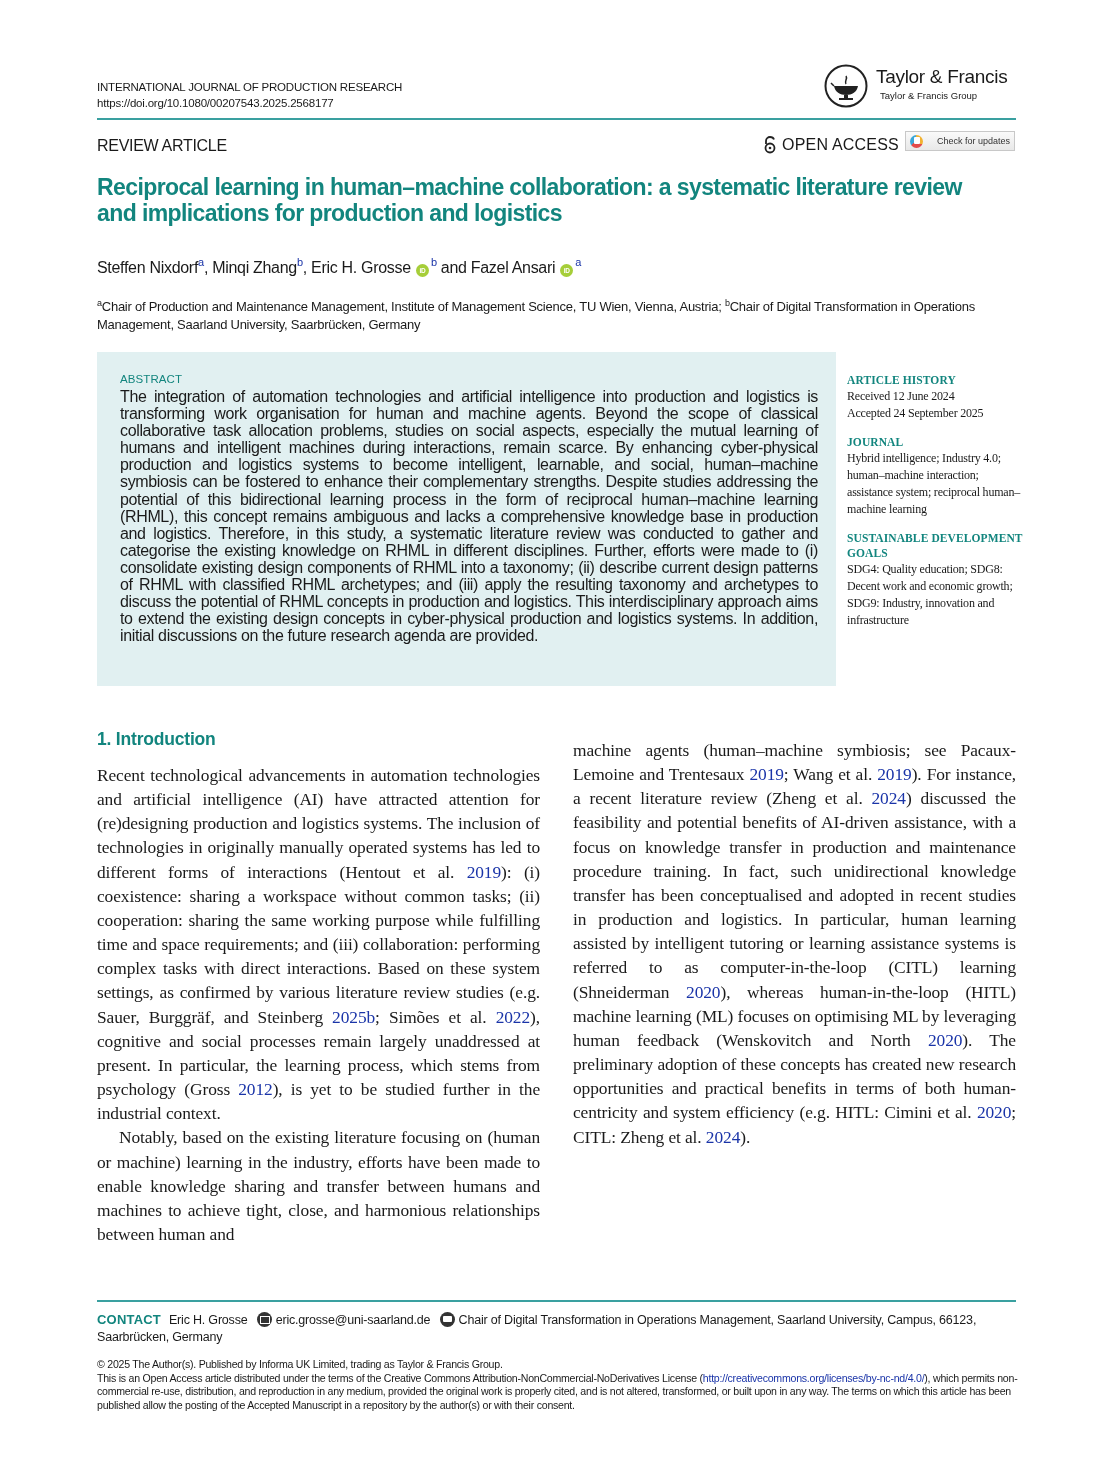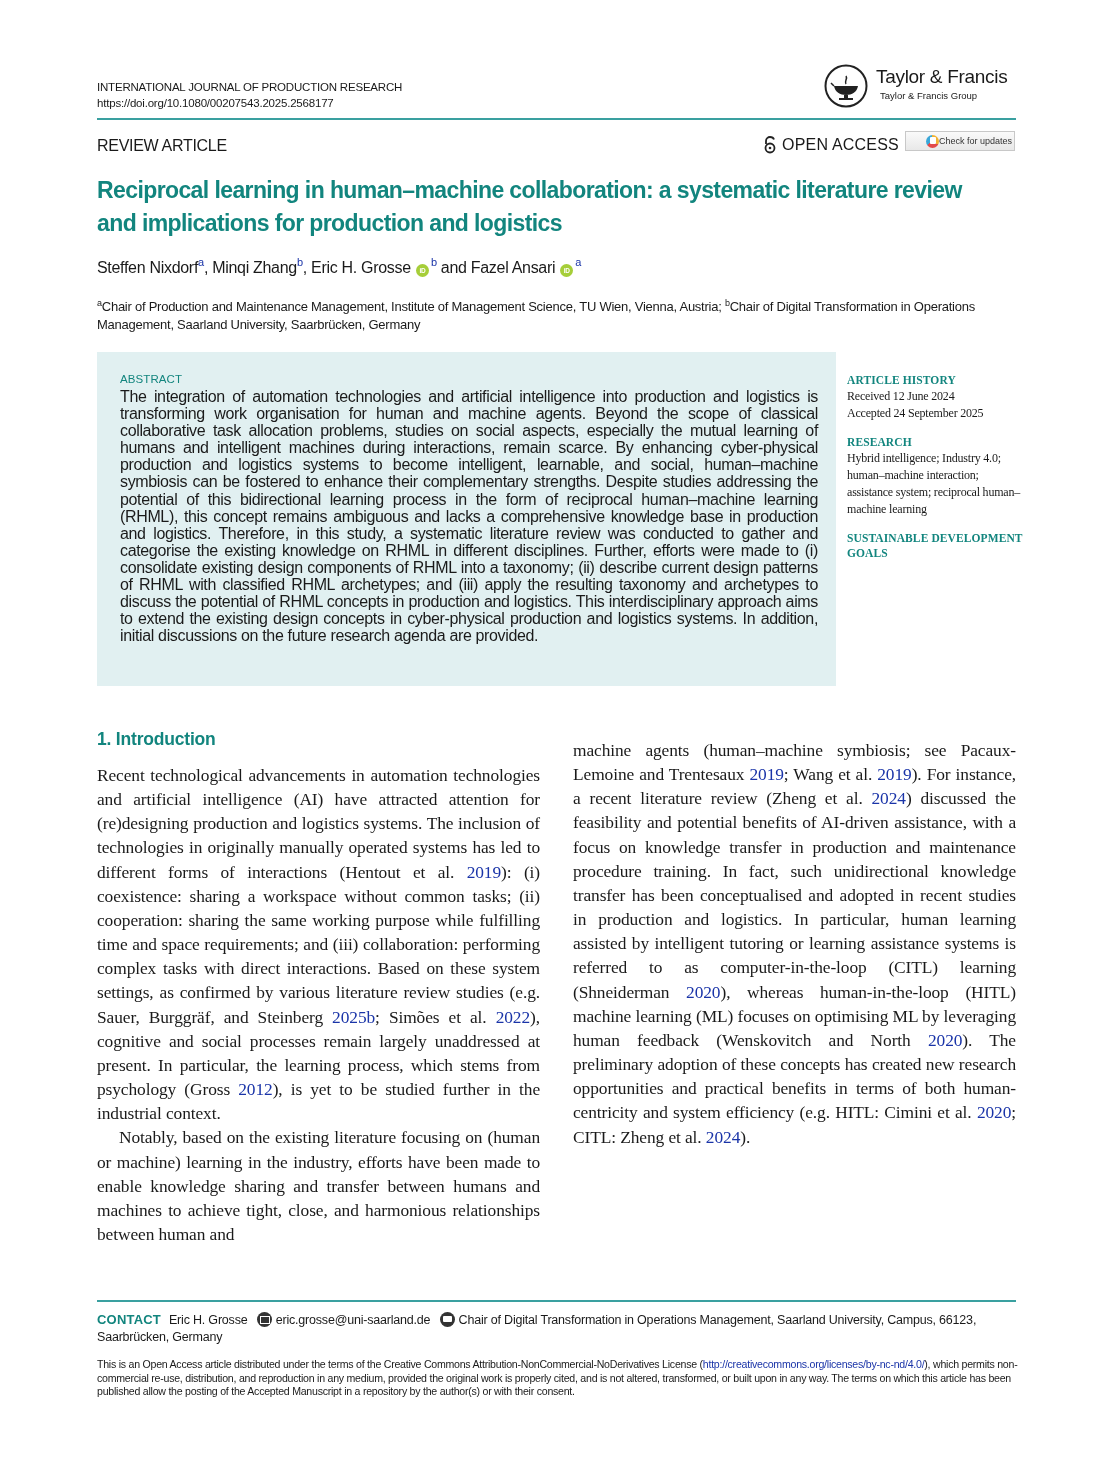--- a/index.html
+++ b/index.html
@@ -9,25 +9,25 @@
   .journal { position: absolute; left: 97px; top: 79px; font-size: 11.5px; line-height: 16px; letter-spacing: -0.2px; }
   .publisher { position: absolute; left: 824px; top: 64px; width: 200px; height: 46px; }
   .publisher .logo { position: absolute; left: 0; top: 0; width: 44px; height: 44px; }
   .publisher .pub-name { position: absolute; left: 52px; top: 2px; font-size: 19px; color: #1a1a1a; white-space: nowrap; letter-spacing: -0.3px; }
   .publisher .pub-group { position: absolute; left: 56px; top: 26px; font-size: 9.5px; color: #1a1a1a; white-space: nowrap; }
   .rule-top { position: absolute; left: 97px; top: 118px; width: 919px; height: 2px; background: #3aa0a0; }
 
   .review { position: absolute; left: 97px; top: 137px; font-size: 16px; letter-spacing: -0.3px; }
   .oa { position: absolute; left: 763px; top: 136px; font-size: 16px; display: flex; align-items: flex-start; gap: 5px; letter-spacing: 0.2px; }
   .oa .lock { width: 14px; height: 18px; }
-  .check { position: absolute; left: 905px; top: 131px; width: 110px; height: 20px; border: 1px solid #c8c8c8; background: linear-gradient(#fafafa,#e8e8e8); font-size: 9px; display: flex; align-items: center; gap: 0; padding-left: 20px; color: #333; }
+  .check { position: absolute; left: 905px; top: 131px; width: 110px; height: 20px; border: 1px solid #c8c8c8; background: linear-gradient(#fafafa,#e8e8e8); font-size: 9px; display: flex; align-items: center; gap: 14px; padding-left: 4px; color: #333; }
   .check .badge { width: 13px; height: 13px; border-radius: 50%; background: conic-gradient(#f2b230 0 33%, #e24a4a 33% 66%, #3aa7d8 66% 100%); position: relative; }
   .check .badge::after { content: ""; position: absolute; left: 3.5px; top: 2.5px; width: 6px; height: 7px; background: #fff; border-radius: 1px; }
 
-  .title { position: absolute; left: 97px; top: 174px; width: 900px; font-size: 23px; line-height: 33px; color: #12857e; font-weight: bold; letter-spacing: -0.6px; }
+  .title { position: absolute; left: 97px; top: 174px; width: 900px; font-size: 23px; line-height: 26px; color: #12857e; font-weight: bold; letter-spacing: -0.6px; }
   .authors { position: absolute; left: 97px; top: 259px; font-size: 16px; letter-spacing: -0.3px; white-space: nowrap; }
   .authors sup { color: #1a34a8; font-size: 11px; vertical-align: 7px; line-height: 0; }
   .orcid { display: inline-block; width: 13px; height: 13px; border-radius: 50%; background: #a6ce39; color: #fff; font-size: 6.5px; font-weight: bold; text-align: center; line-height: 13px; vertical-align: 0px; margin: 0 2px 0 5px; }
   .affil { position: absolute; left: 97px; top: 298px; width: 900px; font-size: 13px; line-height: 18px; letter-spacing: -0.25px; }
   .affil sup { font-size: 9px; vertical-align: 5px; line-height: 0; }
 
   .abstract-box { position: absolute; left: 97px; top: 352px; width: 739px; height: 334px; background: #e1f0f1; }
   .abs-label { position: absolute; left: 120px; top: 373px; font-size: 11.5px; font-weight: normal; color: #12857e; letter-spacing: 0.1px; }
   .abs-text { position: absolute; left: 120px; top: 388px; width: 698px; font-size: 16px; line-height: 17.1px; text-align: justify; letter-spacing: -0.35px; }
 
@@ -104,39 +104,41 @@
 <div class="abs-label">ABSTRACT</div>
 <div class="abs-text">The integration of automation technologies and artificial intelligence into production and logistics is transforming work organisation for human and machine agents. Beyond the scope of classical collaborative task allocation problems, studies on social aspects, especially the mutual learning of humans and intelligent machines during interactions, remain scarce. By enhancing cyber-physical production and logistics systems to become intelligent, learnable, and social, human–machine symbiosis can be fostered to enhance their complementary strengths. Despite studies addressing the potential of this bidirectional learning process in the form of reciprocal human–machine learning (RHML), this concept remains ambiguous and lacks a comprehensive knowledge base in production and logistics. Therefore, in this study, a systematic literature review was conducted to gather and categorise the existing knowledge on RHML in different disciplines. Further, efforts were made to (i) consolidate existing design components of RHML into a taxonomy; (ii) describe current design patterns of RHML with classified RHML archetypes; and (iii) apply the resulting taxonomy and archetypes to discuss the potential of RHML concepts in production and logistics. This interdisciplinary approach aims to extend the existing design concepts in cyber-physical production and logistics systems. In addition, initial discussions on the future research agenda are provided.</div>
 
 <div class="side">
   <div class="block">
     <h4>ARTICLE HISTORY</h4>
     <div>Received 12 June 2024</div>
     <div>Accepted 24 September 2025</div>
   </div>
   <div class="block">
-    <h4>RESEARCH</h4>
+    <h4>JOURNAL</h4>
     <div>Hybrid intelligence; Industry 4.0; human–machine interaction; assistance system; reciprocal human–machine learning</div>
   </div>
   <div class="block">
     <h4>SUSTAINABLE DEVELOPMENT GOALS</h4>
+    <div>SDG4: Quality education; SDG8: Decent work and economic growth; SDG9: Industry, innovation and infrastructure</div>
   </div>
 </div>
 
 <h2 class="sec-title">1.  Introduction</h2>
 <div class="col col1" id="col1">
     <p><span>Recent technological advancements in automation technologies and artificial intelligence (AI) have attracted attention for (re)designing production and logistics systems. The inclusion of technologies in originally manually operated systems has led to different forms of interactions (Hentout et al. </span><span class="cite">2019</span><span>): (i) coexistence: sharing a workspace without common tasks; (ii) cooperation: sharing the same working purpose while fulfilling time and space requirements; and (iii) collaboration: performing complex tasks with direct interactions. Based on these system settings, as confirmed by various literature review studies (e.g. Sauer, Burggräf, and Steinberg </span><span class="cite">2025b</span><span>; Simões et al. </span><span class="cite">2022</span><span>), cognitive and social processes remain largely unaddressed at present. In particular, the learning process, which stems from psychology (Gross </span><span class="cite">2012</span><span>), is yet to be studied further in the industrial context.</span></p>
     <p class="indent"><span>Notably, based on the existing literature focusing on (human or machine) learning in the industry, efforts have been made to enable knowledge sharing and transfer between humans and machines to achieve tight, close, and harmonious relationships between human and</span></p>
   </div>
 <div class="col col2" id="col2">
     <p><span>machine agents (human–machine symbiosis; see Pacaux-Lemoine and Trentesaux </span><span class="cite">2019</span><span>; Wang et al. </span><span class="cite">2019</span><span>). For instance, a recent literature review (Zheng et al. </span><span class="cite">2024</span><span>) discussed the feasibility and potential benefits of AI-driven assistance, with a focus on knowledge transfer in production and maintenance procedure training. In fact, such unidirectional knowledge transfer has been conceptualised and adopted in recent studies in production and logistics. In particular, human learning assisted by intelligent tutoring or learning assistance systems is referred to as computer-in-the-loop (CITL) learning (Shneiderman </span><span class="cite">2020</span><span>), whereas human-in-the-loop (HITL) machine learning (ML) focuses on optimising ML by leveraging human feedback (Wenskovitch and North </span><span class="cite">2020</span><span>). The preliminary adoption of these concepts has created new research opportunities and practical benefits in terms of both human-centricity and system efficiency (e.g. HITL: Cimini et al. </span><span class="cite">2020</span><span>; CITL: Zheng et al. </span><span class="cite">2024</span><span>).</span></p>
   </div>
 
 <div class="rule-bottom"></div>
 <div class="contact">
   <span class="lbl">CONTACT</span><span>Eric H. Grosse</span>
   <span class="ico mail"></span><span>eric.grosse@uni-saarland.de</span>
   <span class="ico addr"></span><span>Chair of Digital Transformation in Operations Management, Saarland University, Campus, 66123, Saarbrücken, Germany</span>
 </div>
 
 <div class="license">
+  <div>© 2025 The Author(s). Published by Informa UK Limited, trading as Taylor &amp; Francis Group.</div>
   <div><span>This is an Open Access article distributed under the terms of the Creative Commons Attribution-NonCommercial-NoDerivatives License (</span><span class="link">http://creativecommons.org/licenses/by-nc-nd/4.0/</span><span>), which permits non-commercial re-use, distribution, and reproduction in any medium, provided the original work is properly cited, and is not altered, transformed, or built upon in any way. The terms on which this article has been published allow the posting of the Accepted Manuscript in a repository by the author(s) or with their consent.</span></div>
 </div>
 
 </body></html>

